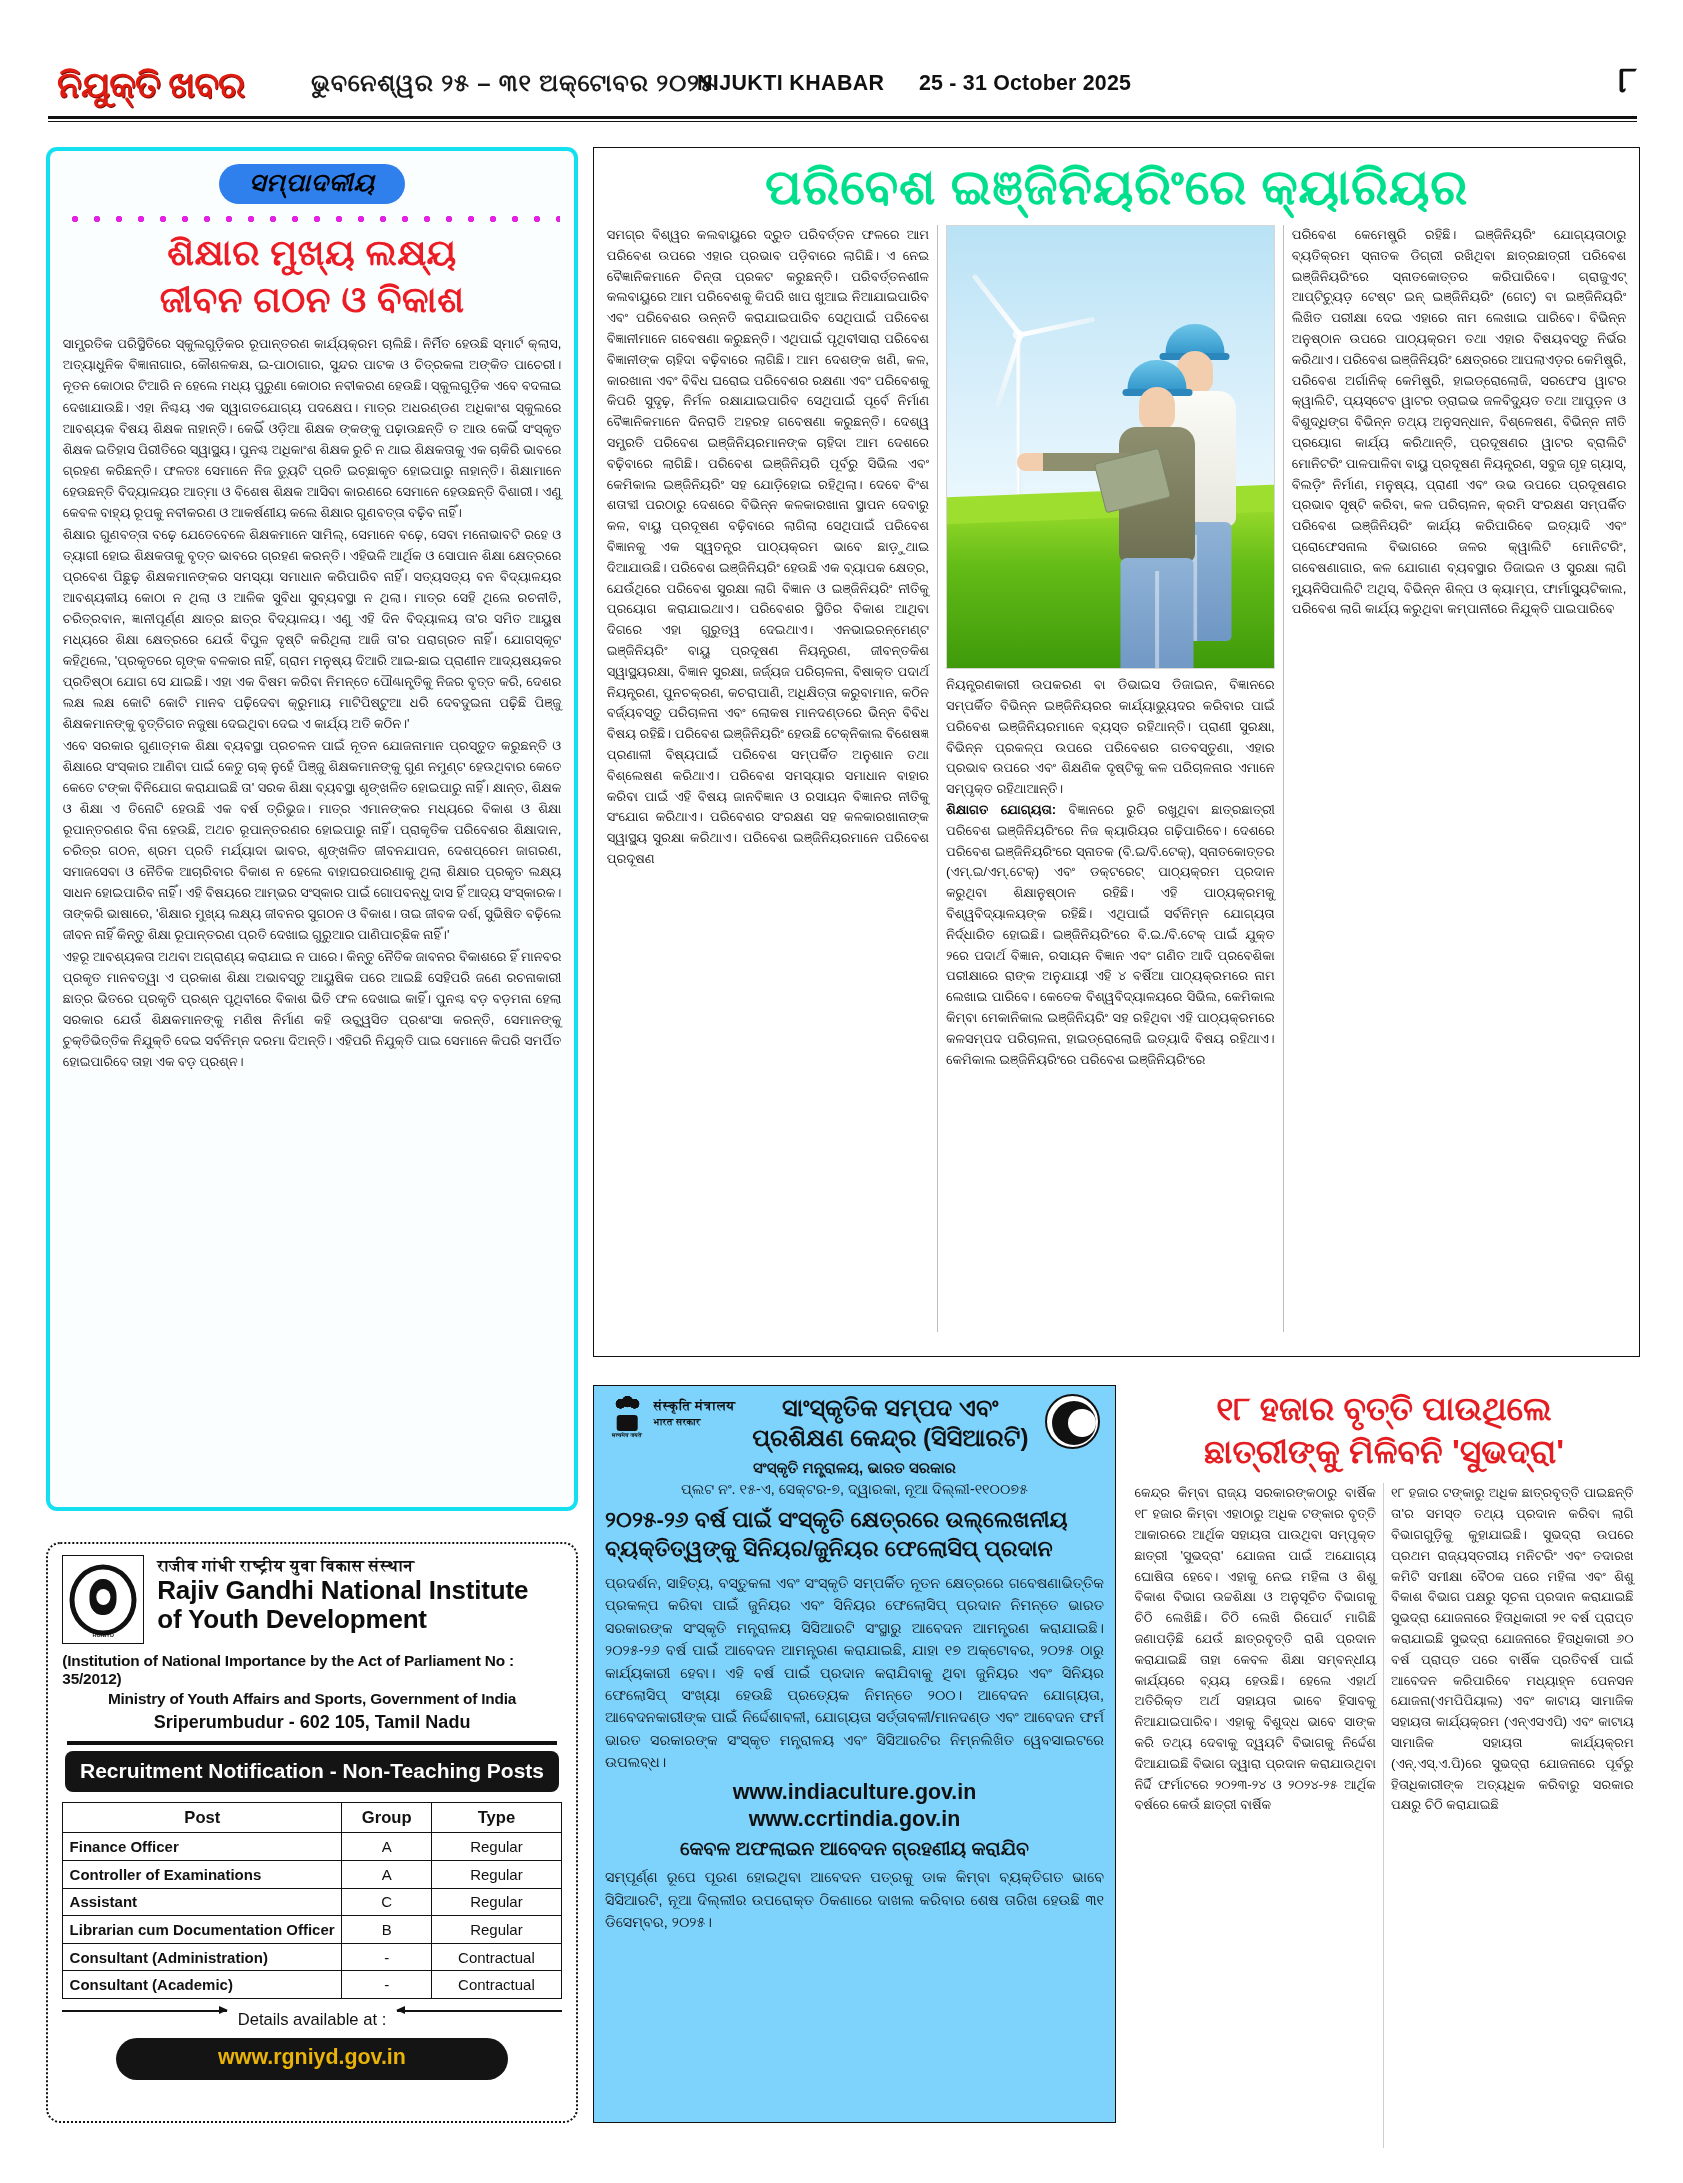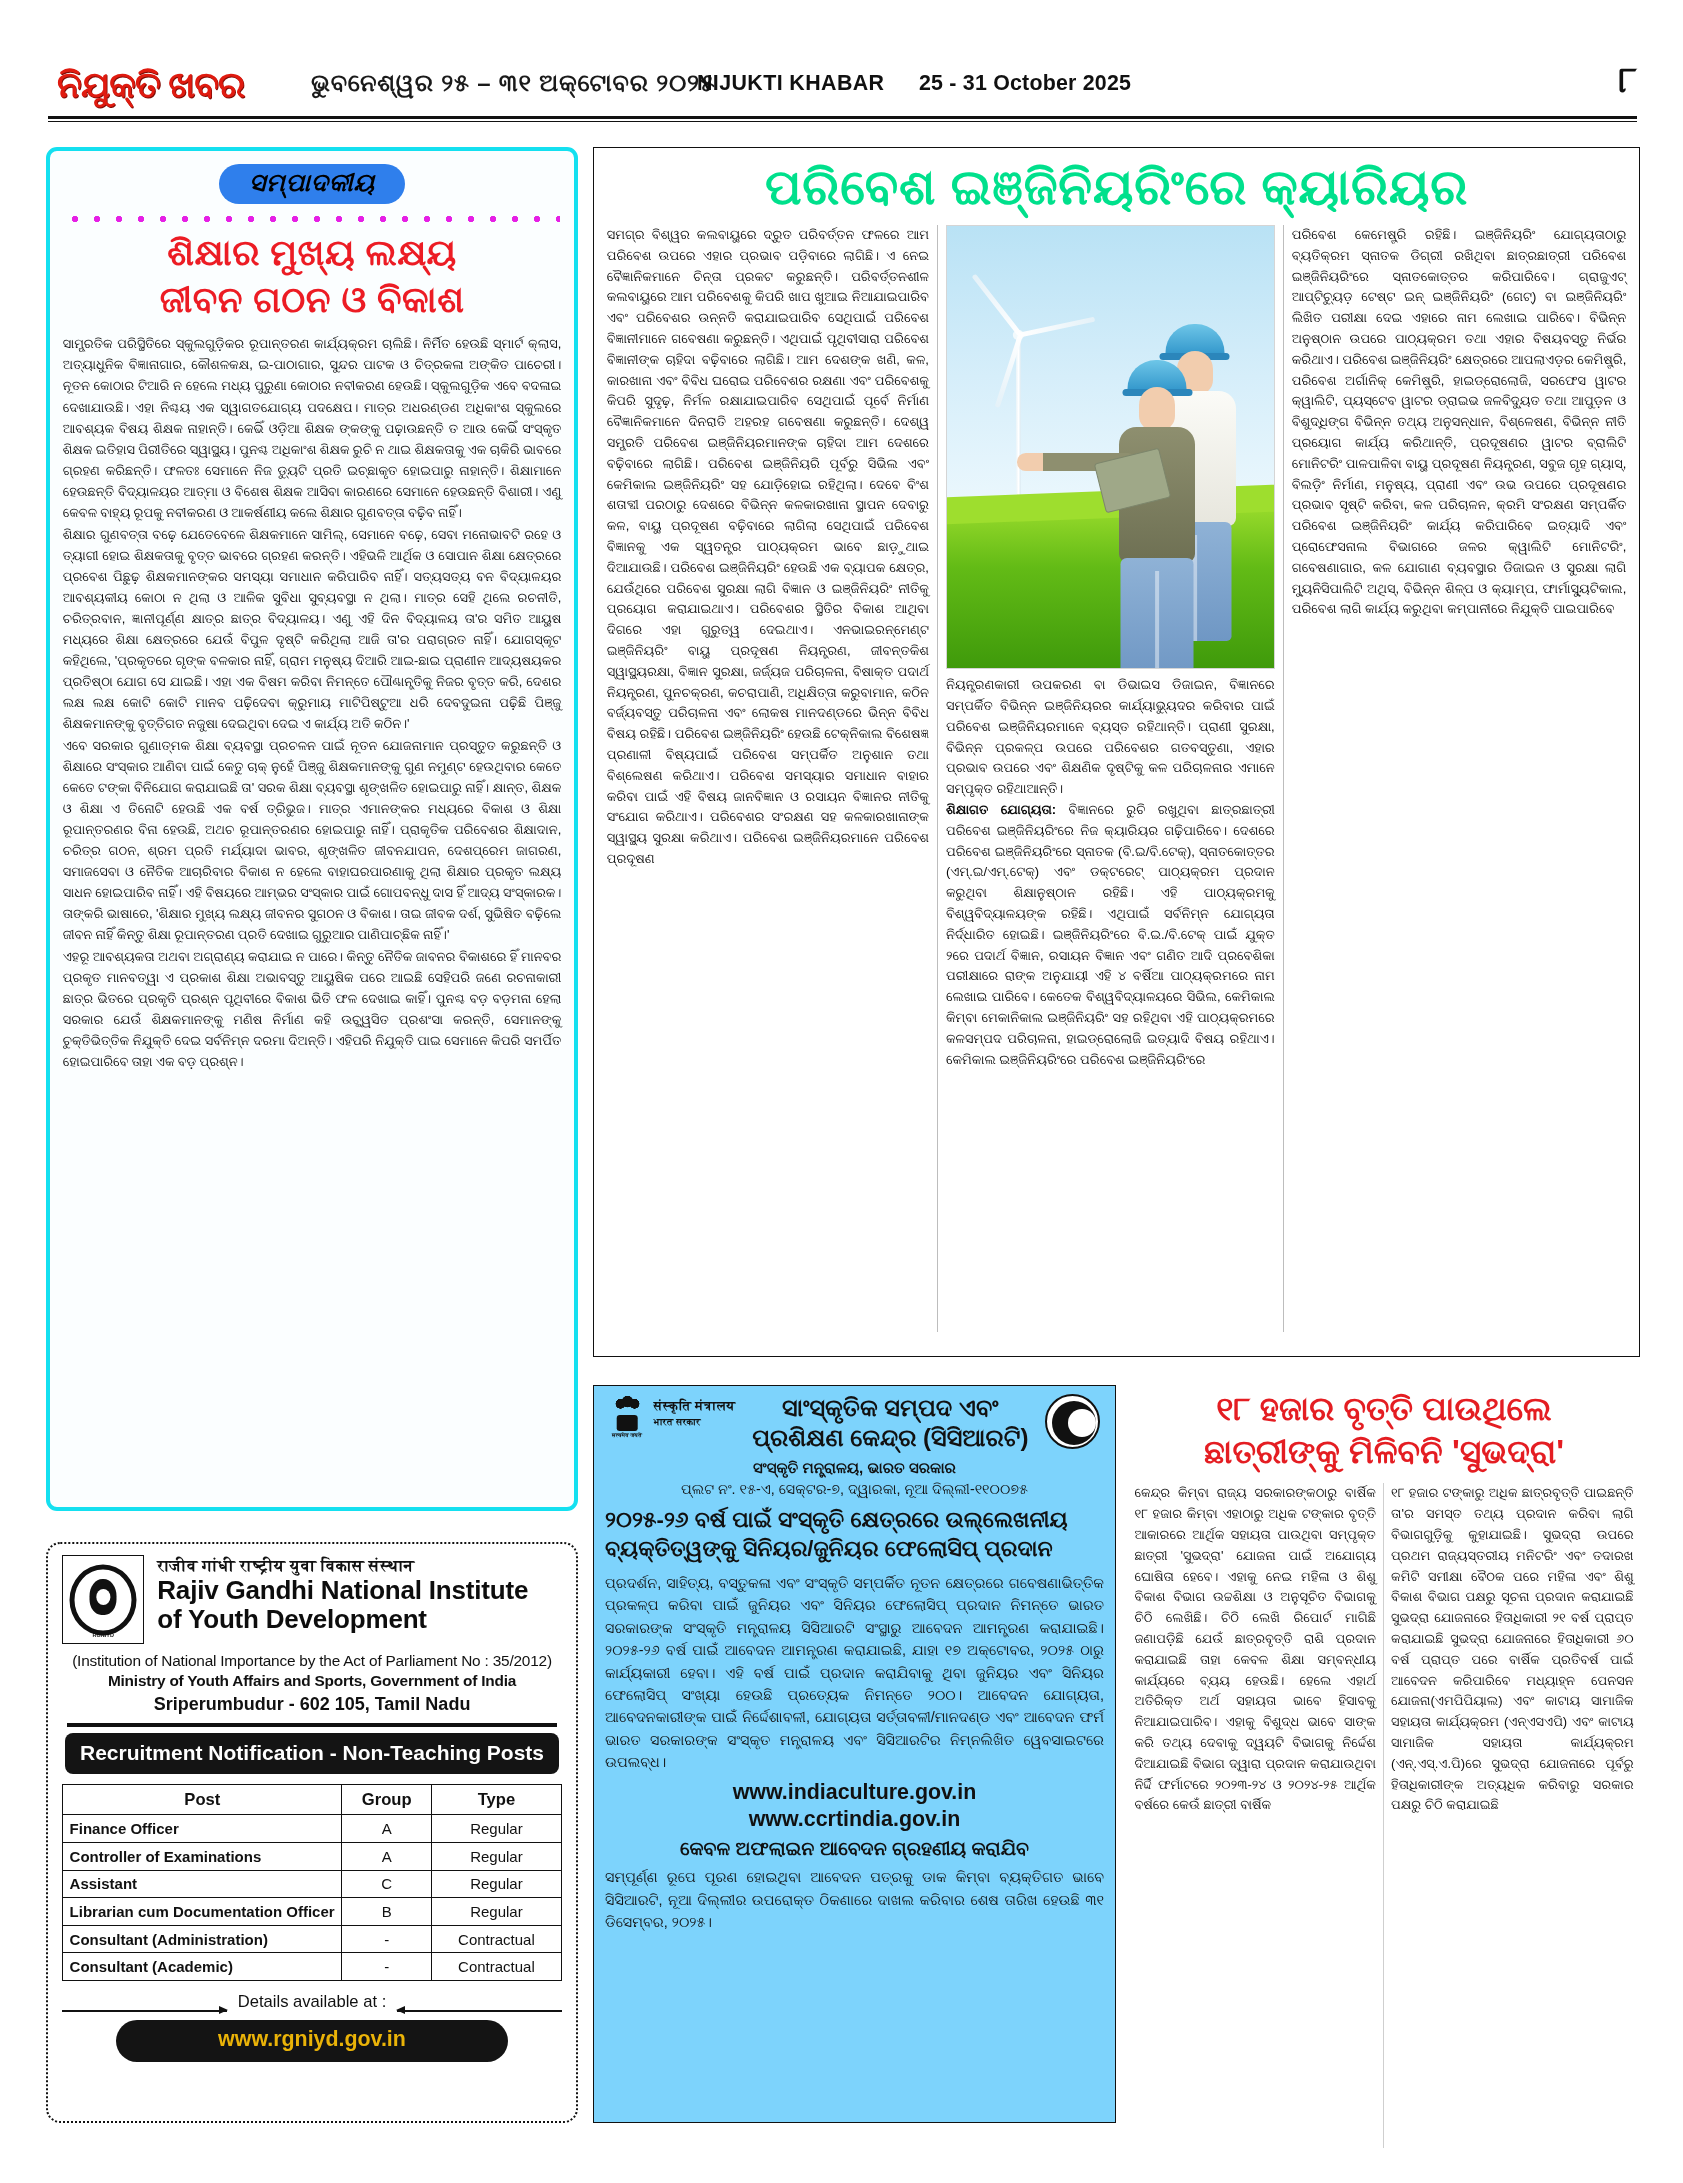--- a/index.html
+++ b/index.html
@@ -198,21 +198,21 @@
   .rg-titles { flex: 1 1 auto; padding-top: 1.6px; }
   .rg-hindi {
     font-size: 16px; font-weight: 700; color: #111;
     letter-spacing: 0.2px; margin-bottom: 1.6px;
   }
   .rg-name {
     font-size: 26px; font-weight: 700; color: #0d0d0d;
     line-height: 1.12; letter-spacing: -0.2px;
   }
   .rg-sub1 {
-    text-align: center; font-size: 15.4px; font-weight: 400;
+    text-align: left; font-size: 15.4px; font-weight: 700;
     color: #111; margin-top: 8px; letter-spacing: -0.2px;
   }
   .rg-sub2 {
     text-align: center; font-size: 15.4px; font-weight: 700;
     color: #111; margin-top: 2.4px; letter-spacing: -0.2px;
   }
   .rg-sub3 {
     text-align: center; font-size: 18px; font-weight: 700;
     color: #111; margin-top: 4px; letter-spacing: 0px;
   }
@@ -244,21 +244,21 @@
     font-weight: 700;
     font-size: 16.6px;
   }
   table.rg-table td.post {
     text-align: left; font-weight: 700;
   }
   table.rg-table td.grp, table.rg-table td.typ {
     text-align: center; font-weight: 400;
   }
   .rg-details {
-    display: flex; align-items: flex-end; justify-content: center;
+    display: flex; align-items: flex-start; justify-content: center;
     gap: 11px; margin-top: 11px;
   }
   .rg-arrow-l, .rg-arrow-r {
     flex: 1 1 auto; height: 1.6px; background: #111; position: relative;
   }
   .rg-arrow-l::after {
     content: ""; position: absolute; right: -0.8px; top: -4px;
     border-left: 9.5px solid #111;
     border-top: 4.8px solid transparent;
     border-bottom: 4.8px solid transparent;

